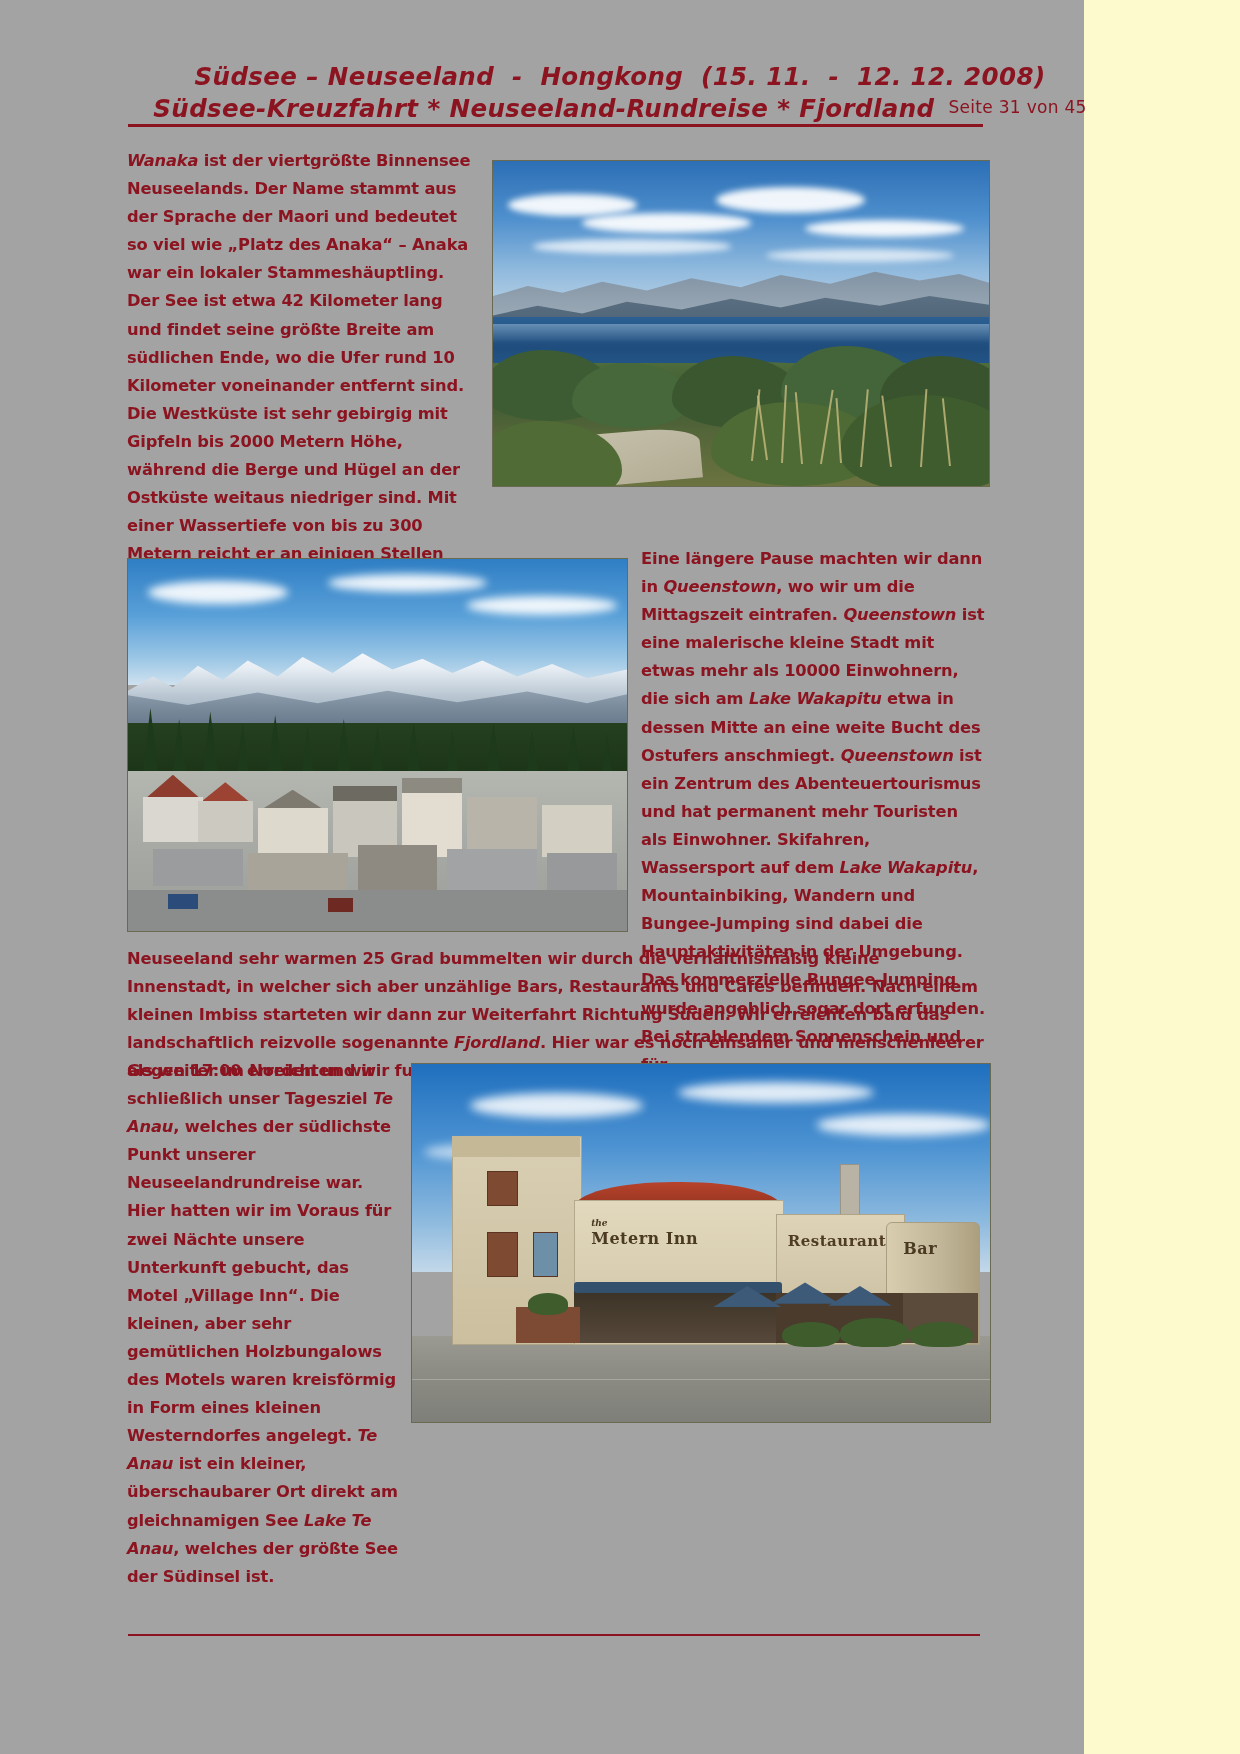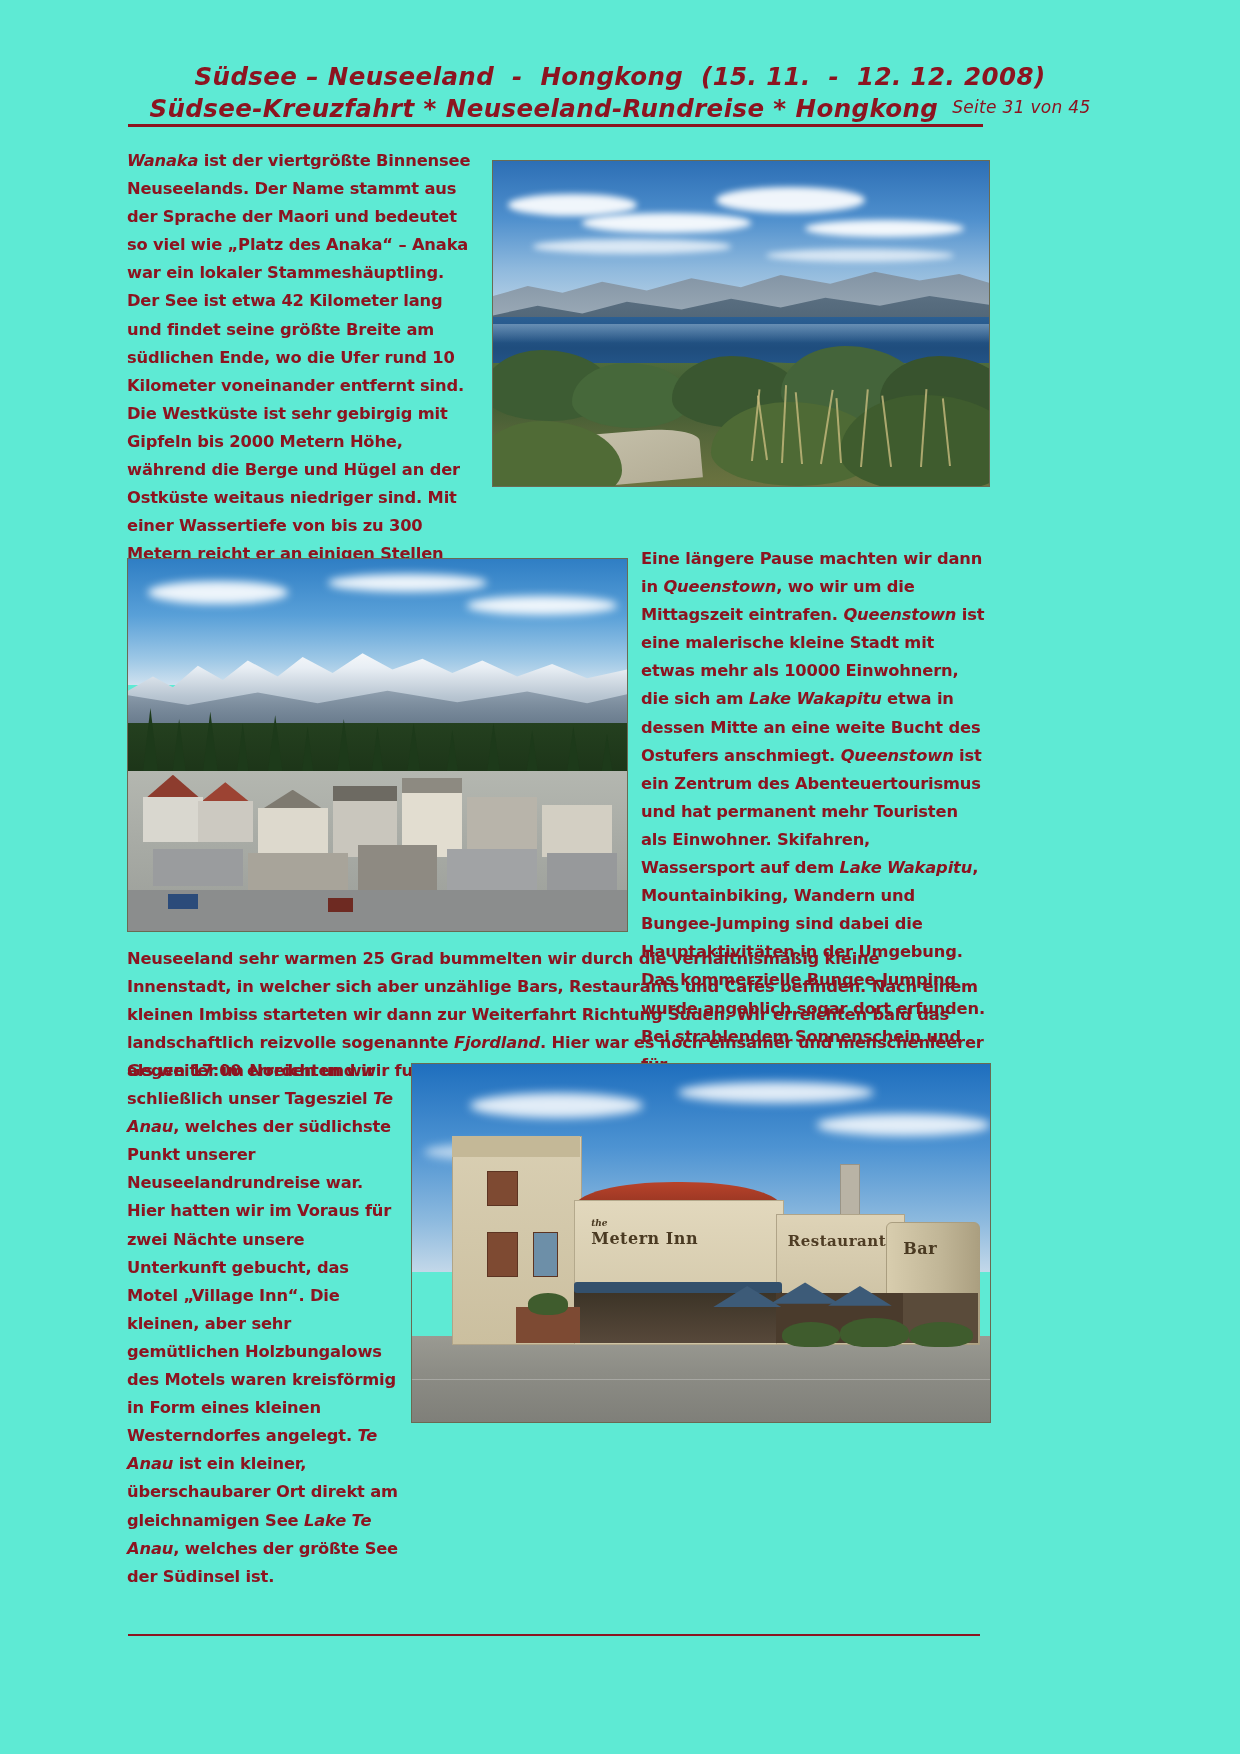--- a/index.html
+++ b/index.html
@@ -8,23 +8,23 @@
   }
   body {
     width: 1240px;
     height: 1754px;
     background: #fdfbcd;
     font-family: "DejaVu Sans", sans-serif;
     overflow: hidden;
   }
   .page {
     position: relative;
-    width: 1240px;
+    width: 1084px;
     height: 1754px;
-    background: #5eead4;
+    background: #a3a3a3;
     box-sizing: border-box;
   }
 
   
   .header {
     position: absolute;
     left: 0;
     top: 62px;
     width: 1240px;
     text-align: center;
@@ -53,21 +53,20 @@
     letter-spacing: 0.4px;
     line-height: 30px;
     white-space: pre;
     display: inline-block;
   }
   .header-page {
     color: #8c1420;
     font-family: "DejaVu Sans", sans-serif;
     font-size: 17px;
     font-weight: normal;
-    font-style: italic;
     letter-spacing: 0.3px;
     display: inline-block;
     margin-left: 14px;
     vertical-align: 4px;
     white-space: pre;
   }
   .header-rule {
     position: absolute;
     left: 128px;
     top: 124px;
@@ -332,21 +331,21 @@
   }
 </style>
 </head>
 <body>
 
 <div class="page">
 
   <div class="header">
     <div class="header-line1">Südsee – Neuseeland  -  Hongkong  (15. 11.  -  12. 12. 2008)</div>
     <div class="header-line2-wrap">
-      <span class="header-line2">Südsee-Kreuzfahrt * Neuseeland-Rundreise * Hongkong</span><span class="header-page">Seite 31 von 45</span>
+      <span class="header-line2">Südsee-Kreuzfahrt * Neuseeland-Rundreise * Fjordland</span><span class="header-page">Seite 31 von 45</span>
     </div>
   </div>
   <div class="header-rule"></div>
 
   <div class="bodytext b1-text"><i>Wanaka</i><span> ist der viertgrößte Binnensee Neuseelands. Der Name stammt aus der Sprache der Maori und bedeutet so viel wie „Platz des Anaka“ – Anaka war ein lokaler Stammeshäuptling. Der See ist etwa 42 Kilometer lang und findet seine größte Breite am südlichen Ende, wo die Ufer rund 10 Kilometer voneinander entfernt sind. Die Westküste ist sehr gebirgig mit Gipfeln bis 2000 Metern Höhe, während die Berge und Hügel an der Ostküste weitaus niedriger sind. Mit einer Wassertiefe von bis zu 300 Metern reicht er an einigen Stellen bis unter die Ebene des Meeresspiegels.</span></div>
 
   <div class="b1-photo">
     <div class="scene">
       <div class="p1-sky"></div>
       <div class="p1-cloud p1-c1"></div>

